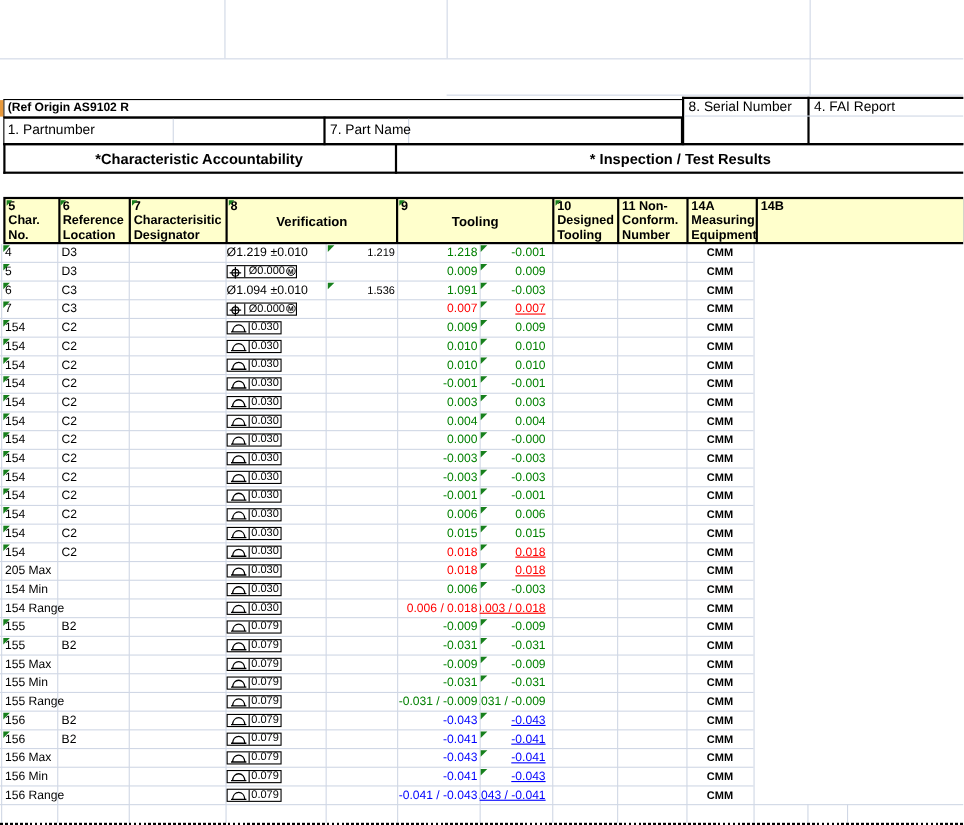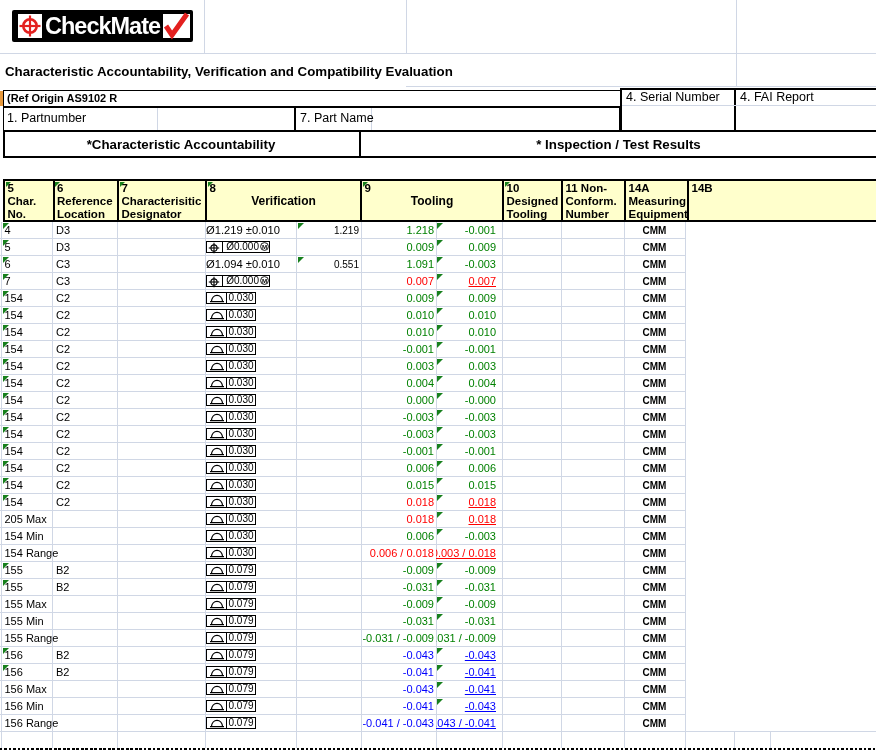--- a/index.html
+++ b/index.html
@@ -60,49 +60,33 @@
 <div class="gl" style="left:205px;top:222px;width:1px;height:527px;"></div>
 <div class="gl" style="left:296px;top:222px;width:1px;height:527px;"></div>
 <div class="gl" style="left:361px;top:222px;width:1px;height:527px;"></div>
 <div class="gl" style="left:436px;top:222px;width:1px;height:527px;"></div>
 <div class="gl" style="left:502px;top:222px;width:1px;height:527px;"></div>
 <div class="gl" style="left:561px;top:222px;width:1px;height:527px;"></div>
 <div class="gl" style="left:624px;top:222px;width:1px;height:527px;"></div>
 <div class="gl" style="left:685px;top:222px;width:1px;height:527px;"></div>
 <div class="gl" style="left:734px;top:731px;width:1px;height:18px;"></div>
 <div class="gl" style="left:770px;top:731px;width:1px;height:18px;"></div>
-<div class="abs" style="left:12px;top:10px;width:181px;height:32px;background:#000;border-radius:2px;">
-<div class="abs" style="left:6px;top:4px;width:24px;height:24px;background:#fff;">
-<svg width="24" height="24" viewBox="0 0 24 24" style="position:absolute;left:0;top:0">
-<circle cx="12" cy="12" r="6.7" fill="none" stroke="#e3201f" stroke-width="2.6"></circle>
-<line x1="12" y1="1.5" x2="12" y2="22.5" stroke="#e3201f" stroke-width="2.2"></line>
-<line x1="1.5" y1="12" x2="22.5" y2="12" stroke="#e3201f" stroke-width="2.2"></line>
-</svg>
-      </div>
-<span class="abs" style="left:33px;top:3px;color:#fff;font-weight:bold;font-size:23.5px;letter-spacing:-1px;line-height:27px;">CheckMate</span>
-<div class="abs" style="left:151px;top:4px;width:27px;height:24px;background:#fff;">
-<svg width="31" height="28" viewBox="0 0 31 28" style="position:absolute;left:-2px;top:-3px;overflow:visible">
-<path d="M5 15 L11 24 L26 3" fill="none" stroke="#e3201f" stroke-width="5" stroke-linecap="butt"></path>
-</svg>
-      </div>
-</div>
-<div class="abs" style="left:5px;top:64px;font-weight:bold;font-size:13.3px;color:#000;">Characteristic Accountability, Verification and Compatibility Evaluation</div>
 <div class="abs" style="left:3px;top:90px;width:616px;height:15px;border:1px solid #000;"></div>
 <div class="abs" style="left:0;top:91px;width:2.5px;height:15px;background:#e8993c;"></div>
 <div class="abs" style="left:7px;top:91px;width:110px;height:14px;overflow:hidden;font-weight:bold;font-size:11px;line-height:14px;white-space:nowrap;">(Ref Origin AS9102 Rev A)</div>
 <div class="abs" style="left:3px;top:106px;width:615px;height:22px;border:1px solid #000;border-top:2px solid #000;border-bottom:2px solid #000;"></div>
 <div class="gl" style="left:157px;top:108px;width:1px;height:22px"></div>
 <div class="blk" style="left:294px;top:106px;width:2px;height:26px;"></div>
 <div class="gl" style="left:371px;top:108px;width:1px;height:22px"></div>
 <div class="lbl" style="left:7px;top:111px;">1. Partnumber</div>
 <div class="lbl" style="left:300px;top:111px;">7. Part Name</div>
 <div class="abs" style="left:620px;top:88px;width:256px;height:40px;border:2px solid #000;border-right:none;"></div>
 <div class="blk" style="left:734px;top:88px;width:2px;height:42px;"></div>
 <div class="gl" style="left:622px;top:105px;width:254px;height:1px"></div>
-<div class="lbl" style="left:626px;top:90px;">4. Serial Number</div>
+<div class="lbl" style="left:626px;top:90px;">8. Serial Number</div>
 <div class="lbl" style="left:740px;top:90px;">4. FAI Report</div>
 <div class="abs" style="left:3px;top:130px;width:871px;height:24px;border:2px solid #000;border-right:none;"></div>
 <div class="blk" style="left:359px;top:130px;width:2px;height:28px;"></div>
 <div class="abs" style="left:361px;top:133px;width:515px;text-align:center;font-weight:bold;font-size:13.3px;line-height:24px;">* Inspection / Test Results</div>
 <div class="abs" style="left:3px;top:133px;width:356px;text-align:center;font-weight:bold;font-size:13.3px;line-height:24px;">*Characteristic Accountability</div>
 <div class="blk" style="left:3px;top:179px;width:873px;height:43px;"></div>
 <div class="hc" style="left:5px;top:181px;width:47.5px;height:39px;">
 <div class="tri" style="left:0.5px;top:0.5px;border-top-width:5.5px;border-right-width:5.5px;"></div>
 <div class="pad">5<br>Char.<br>No.</div>
 </div>
@@ -169,21 +153,21 @@
 <div class="abs" style="left:436px;top:239px;width:66px;height:17px;overflow:hidden;">
       <span class="num g" style="position:absolute;right:6px;top:0;">0.009</span>
     </div>
 <div class="tri" style="left:437px;top:240px;"></div>
 <div class="cmm" style="top:239px;">CMM</div>
 <div class="abs num" style="left:4.5px;top:256px;">6</div>
 <div class="tri" style="left:2.5px;top:257px;"></div>
 <div class="abs num" style="left:56px;top:256px;">C3</div>
 <div class="abs" style="left:206px;top:256px;font-size:11.2px;line-height:17px;white-space:nowrap;">Ø1.094 ±0.010</div>
 <div class="tri" style="left:297.5px;top:257px;"></div>
-<div class="abs rt" style="left:296px;top:256px;width:63px;font-size:10px;line-height:17px;">0.551</div>
+<div class="abs rt" style="left:296px;top:256px;width:63px;font-size:10px;line-height:17px;">1.536</div>
 <div class="abs num rt g" style="left:361px;top:256px;width:73px;">1.091</div>
 <div class="abs" style="left:436px;top:256px;width:66px;height:17px;overflow:hidden;">
       <span class="num g" style="position:absolute;right:6px;top:0;">-0.003</span>
     </div>
 <div class="tri" style="left:437px;top:257px;"></div>
 <div class="cmm" style="top:256px;">CMM</div>
 <div class="abs num" style="left:4.5px;top:273px;">7</div>
 <div class="tri" style="left:2.5px;top:274px;"></div>
 <div class="abs num" style="left:56px;top:273px;">C3</div>
 <div class="fcf" style="left:206px;top:274.5px;width:62px;height:10.5px;">

